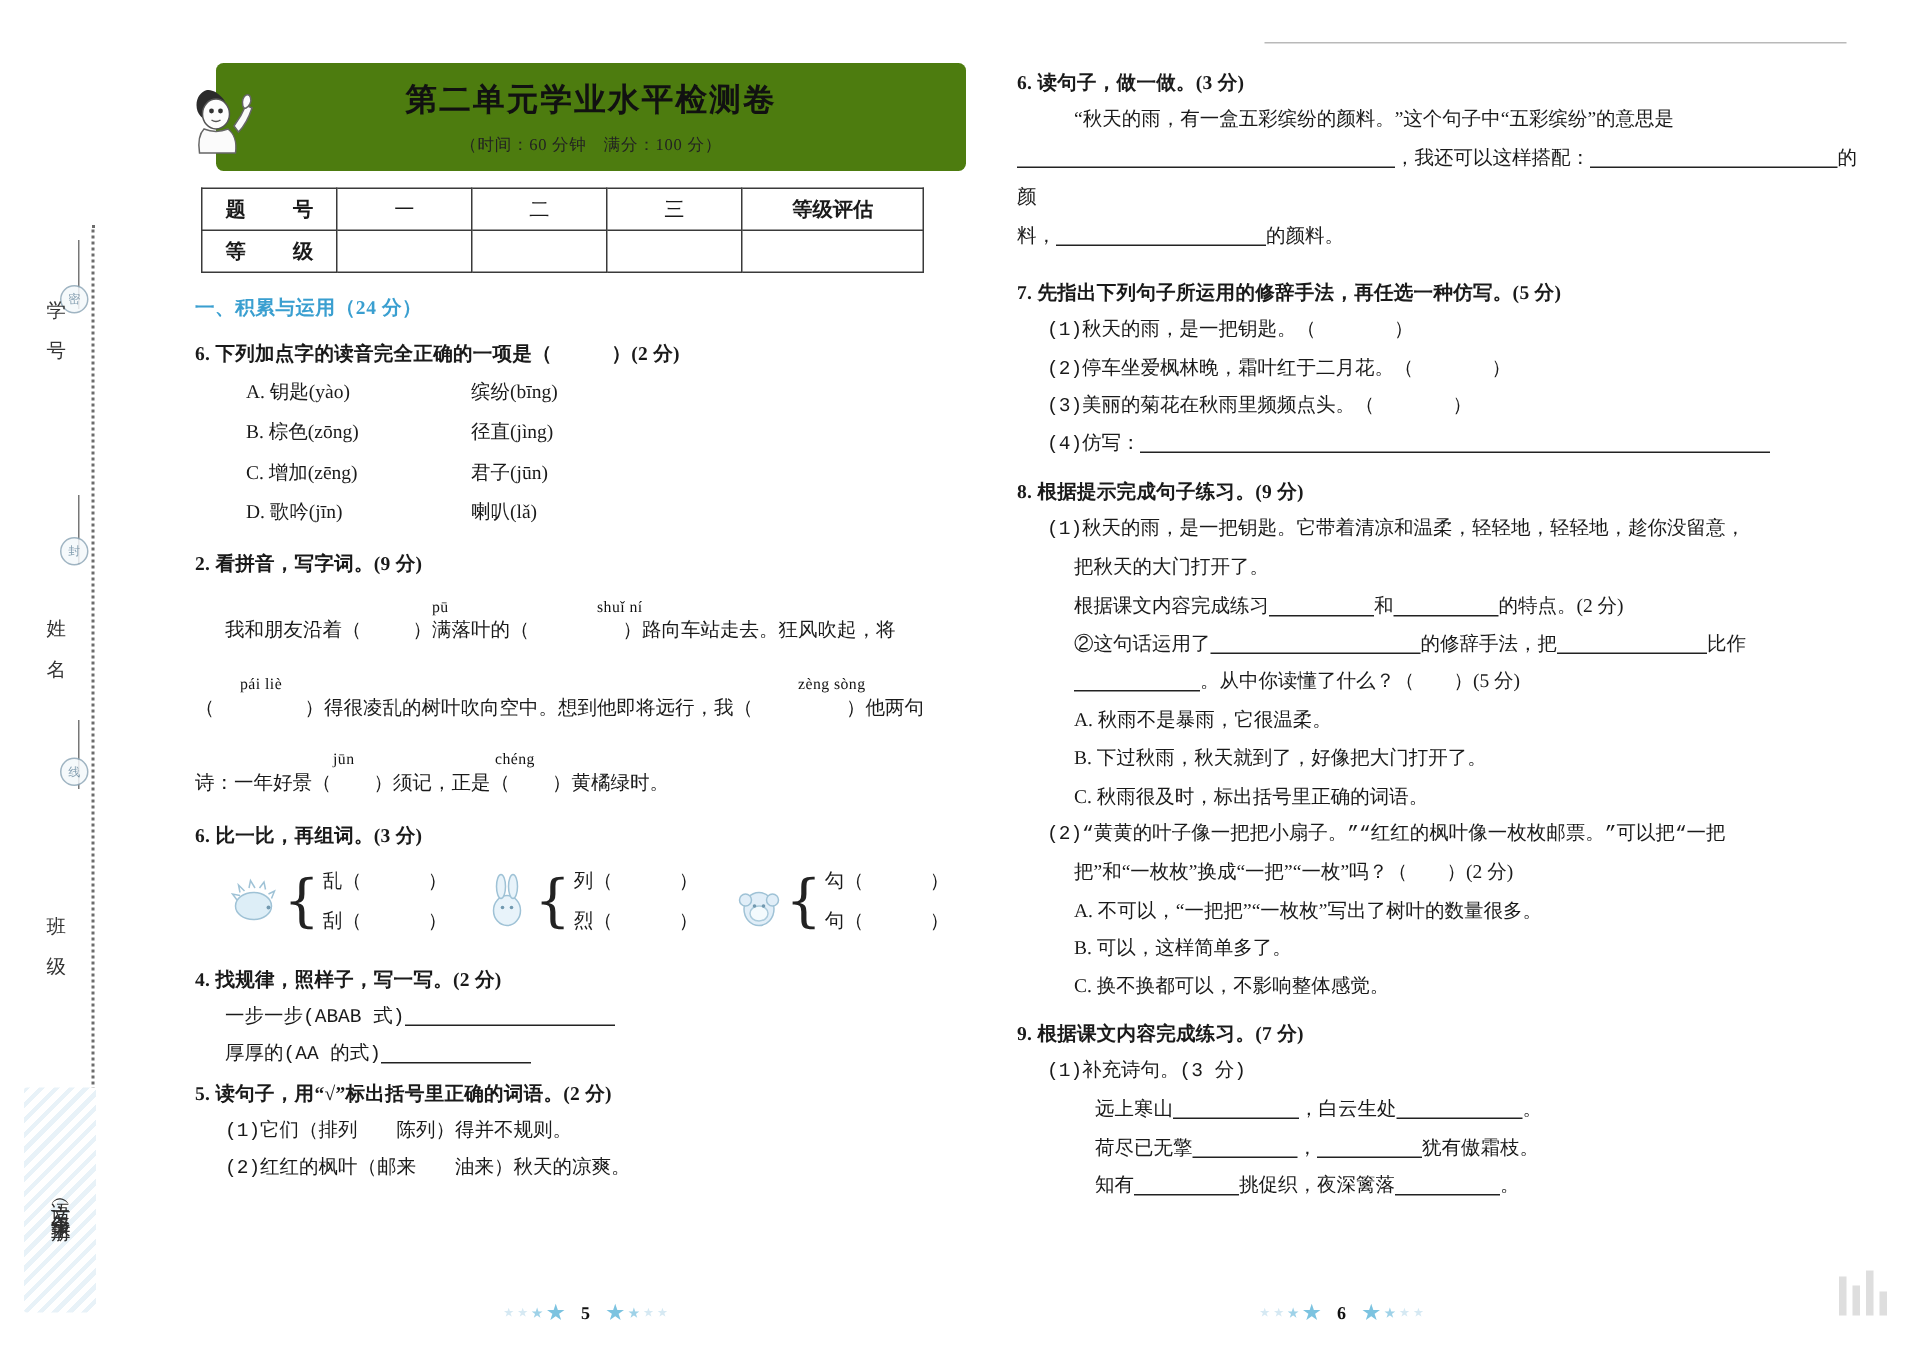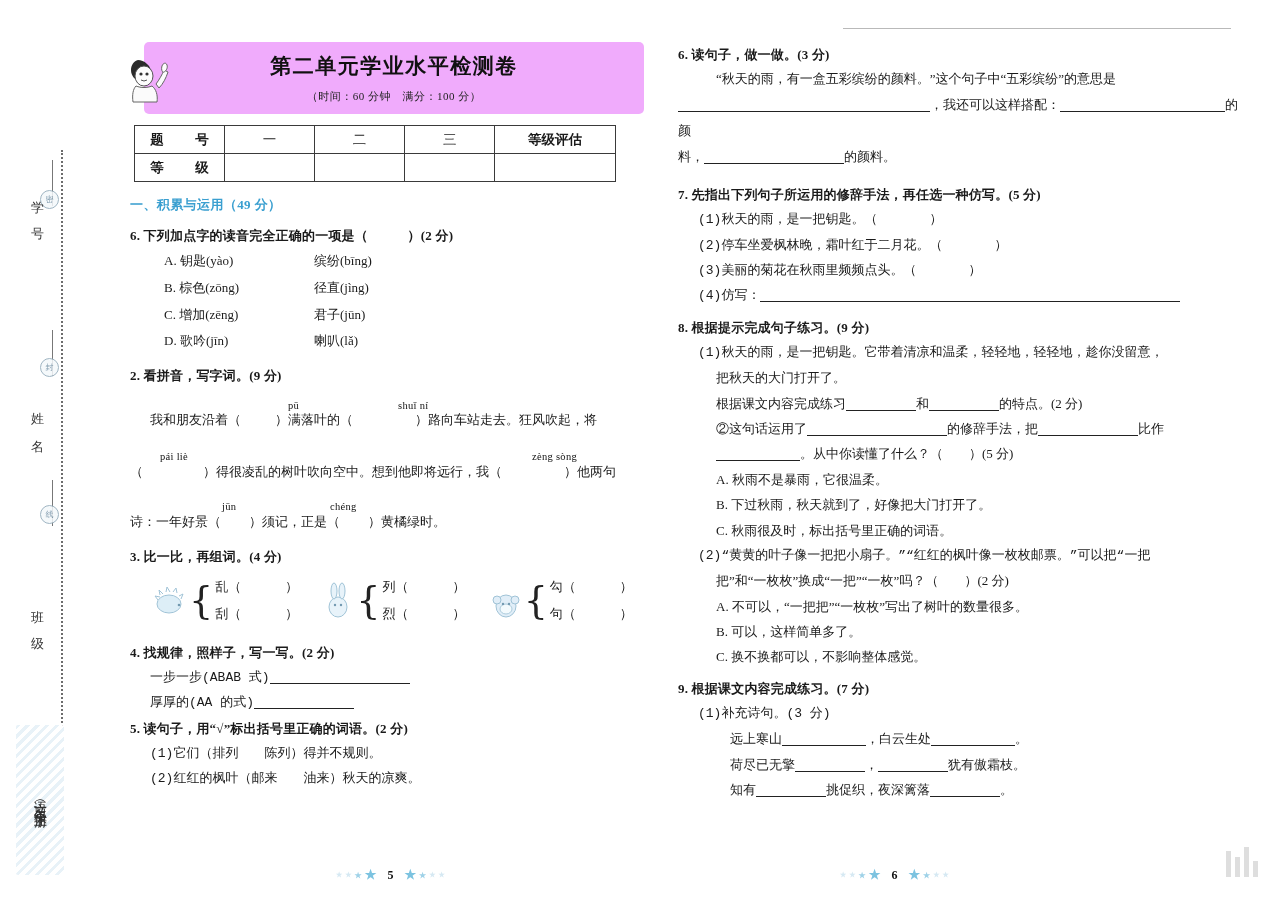--- a/index.html
+++ b/index.html
@@ -56,21 +56,21 @@
 
   
   .content { flex: 1; display: flex; position: relative; }
   .col { position: relative; padding-top: 42px; }
   .col-left  { width: 590px; padding-left: 38px; padding-right: 12px; }
   .col-right { width: 600px; padding-left: 10px; padding-right: 26px; }
 
   
   .banner {
     position: relative;
-    background: #f0abfc;
+    background: #4d7c0f;
     border-radius: 5px;
     height: 72px;
     margin-left: 28px;
     margin-right: 12px;
     display: flex; flex-direction: column; align-items: center; justify-content: center;
   }
   .banner-title { font-size: 21px; font-weight: bold; letter-spacing: 1.5px; color: #111; }
   .banner-sub { font-size: 11px; margin-top: 9px; color: #222; letter-spacing: .5px; }
   .mascot { position: absolute; left: -24px; top: 4px; width: 66px; height: 66px; }
 
@@ -203,21 +203,21 @@
         <tr class="row2">
           <td class="lbl">等　级</td>
           <td class="num"></td>
           <td class="num"></td>
           <td class="num"></td>
           <td class="eval"></td>
         </tr>
       </tbody>
         </table>
 
-      <div class="sec-head">一、积累与运用（49 分）</div>
+      <div class="sec-head">一、积累与运用（24 分）</div>
 
       <div class="q">
         <div class="q-title">6. 下列加点字的读音完全正确的一项是（　　　）(2 分)</div>
         <div class="opts">
           <div class="opt opt-2col">
             <span class="c1"><span>A.</span>
               <span>钥匙(yào)</span></span>
             <span>缤纷(bīng)</span>
           </div>
           <div class="opt opt-2col">
@@ -260,21 +260,21 @@
         <div class="py-row" style="margin-top:16px">
           <span class="py" style="left:92px">jūn</span>
           <span class="py" style="left:200px">chéng</span>
         </div>
         <div style="line-height:1.5">
           <span>诗：一年好景（</span><span class="gap" style="width:28px"></span><span>）须记，正是（</span><span class="gap" style="width:28px"></span><span>）黄橘绿时。</span>
         </div>
       </div>
 
       <div class="q" style="margin-top:12px">
-        <div class="q-title">3. 比一比，再组词。(4 分)</div>
+        <div class="q-title">6. 比一比，再组词。(3 分)</div>
         <div class="compare-wrap">
           <div class="cgroup">
             <svg class="animal" viewBox="0 0 34 40">
               <ellipse cx="15" cy="24" rx="12" ry="9" fill="#d8ecf6" stroke="#8fb8cf" stroke-width="1"></ellipse>
               <path d="M4 20l-3-4 5 1M6 15l-1-5 4 4M12 12l1-5 3 5M19 12l3-4 1 5M25 16l4-2-2 5" stroke="#8fb8cf" fill="none" stroke-width="1"></path>
               <circle cx="25" cy="25" r="1.3" fill="#5a88a3"></circle>
             </svg>
             <span class="brace">{</span>
             <div class="cpair">
               <div><span>乱（</span><span class="gap" style="width:44px"></span>）</div>

